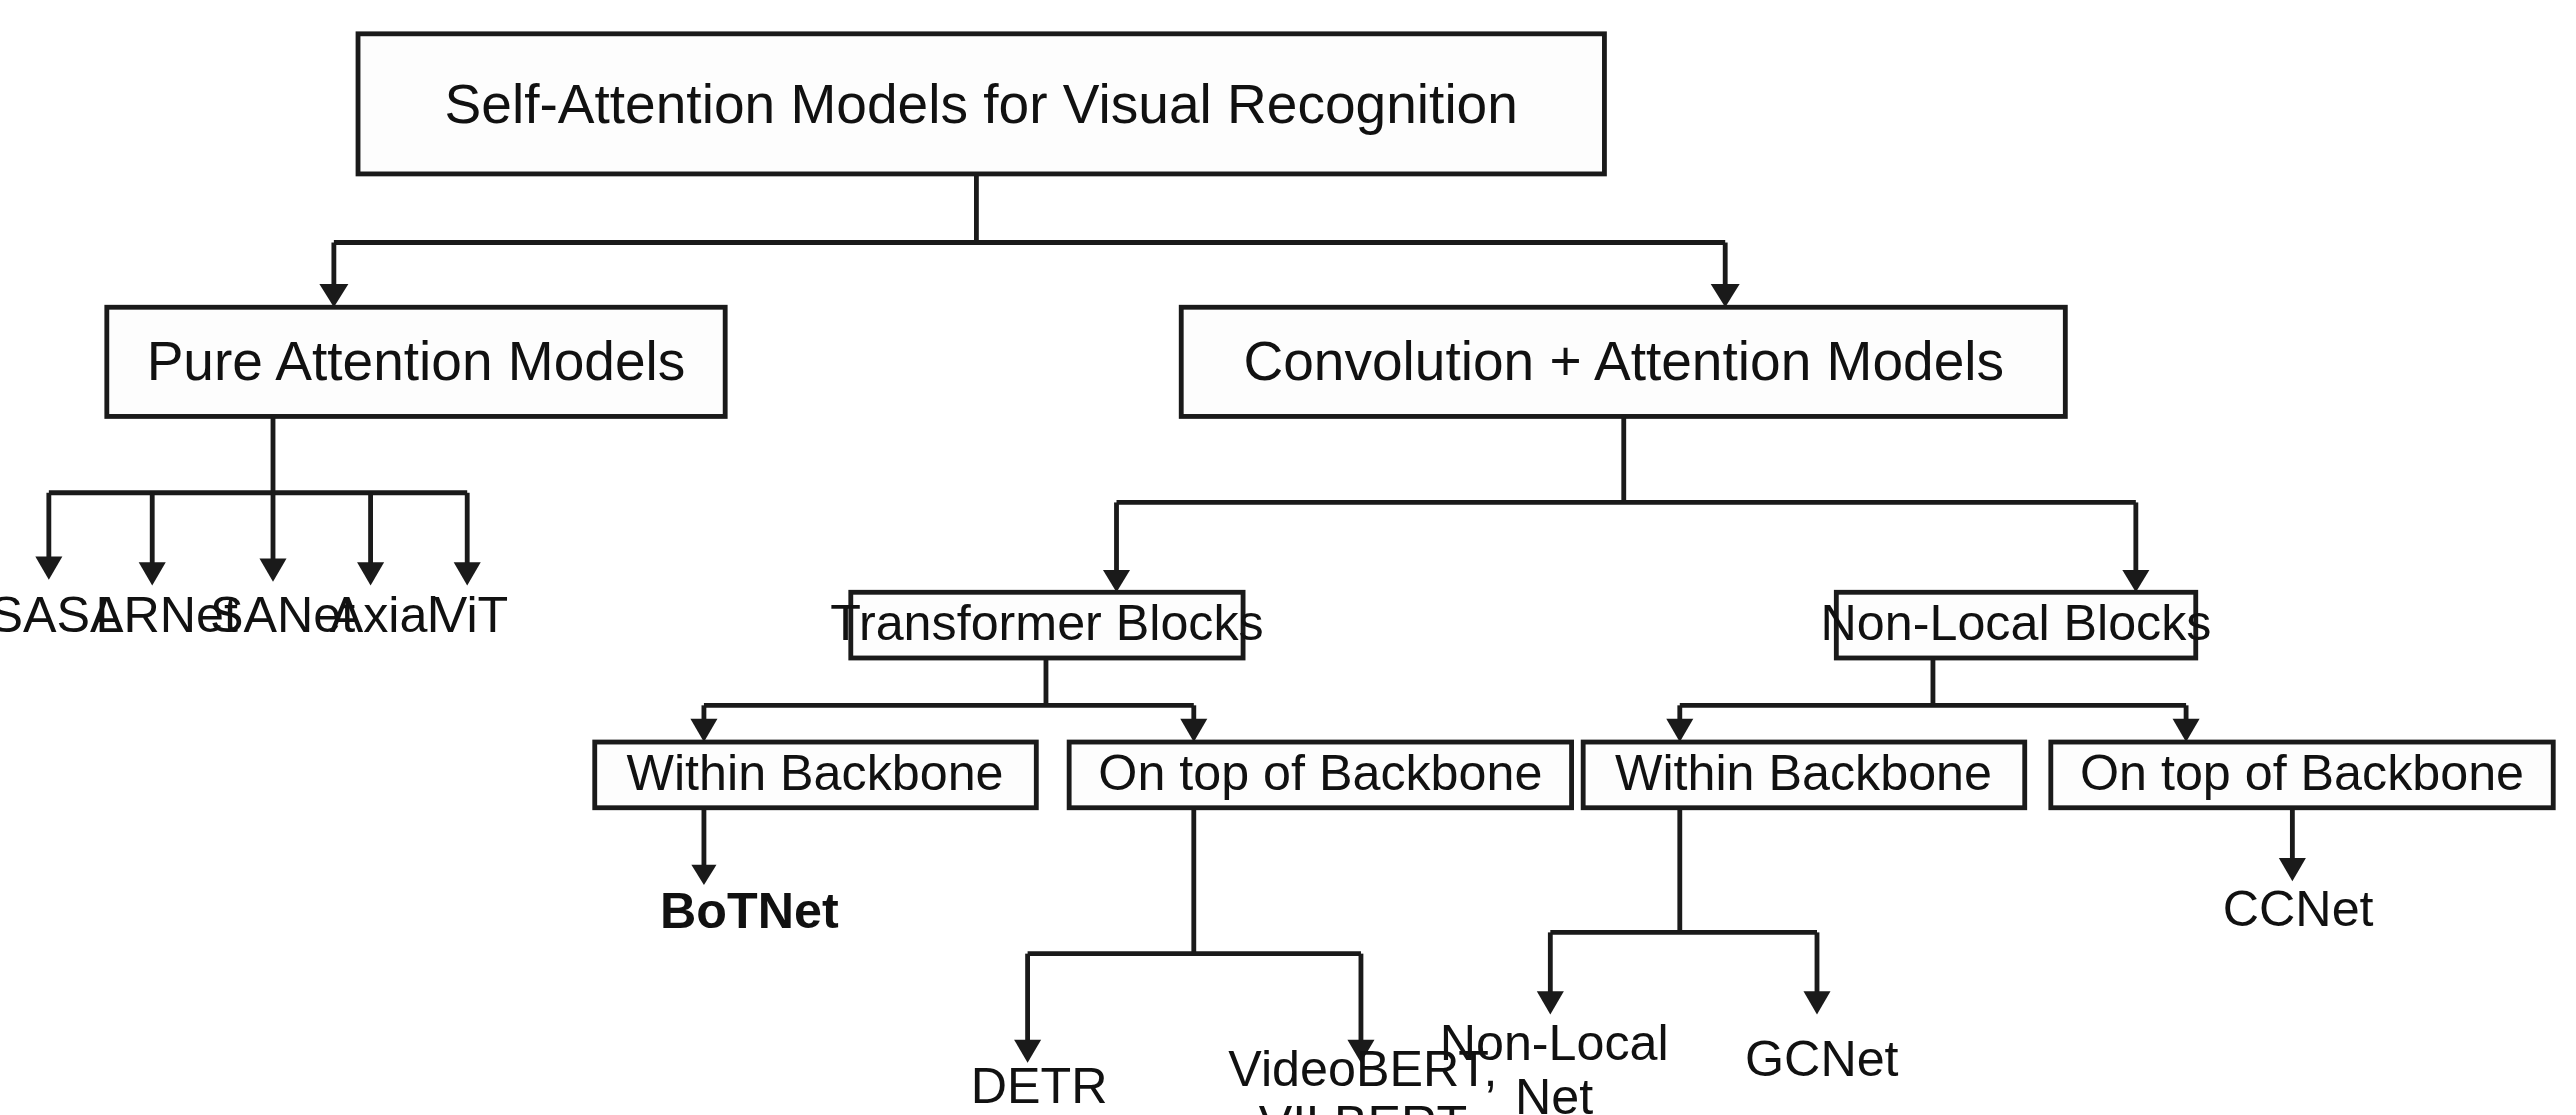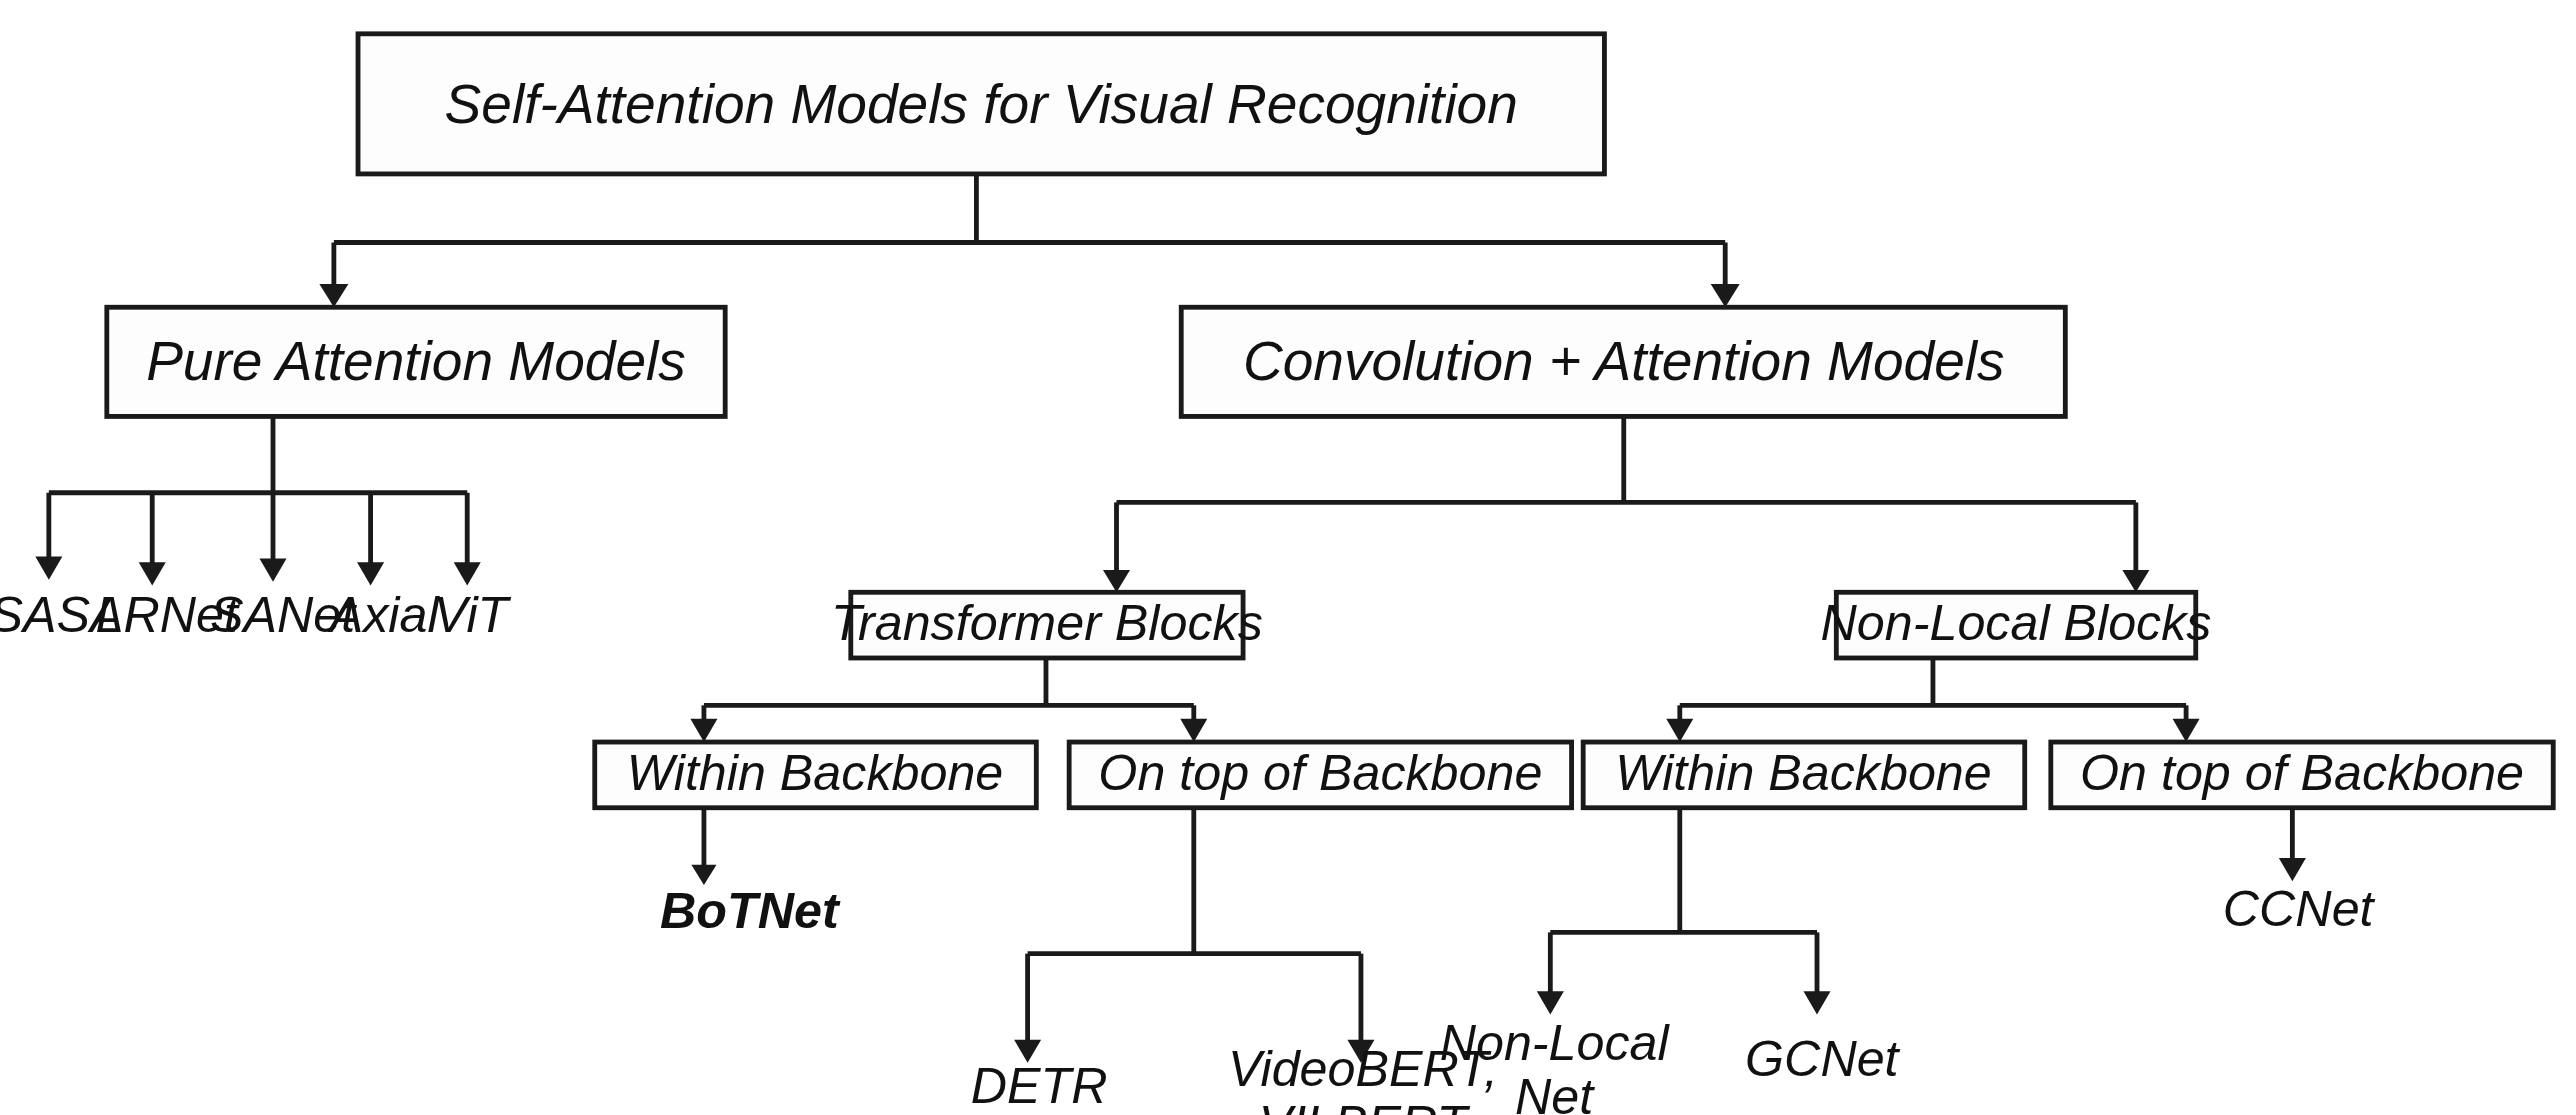--- a/index.html
+++ b/index.html
@@ -11,21 +11,20 @@
     width: 2576px;
     height: 1115px;
     font-family: "Liberation Sans", sans-serif;
     overflow: hidden;
   }
   #diagram-root {
     position: relative;
     width: 2576px;
     height: 1115px;
     background: #ffffff;
-    font-style: italic;
   }
   svg#tree {
     position: absolute;
     left: 0;
     top: 0;
     width: 2576px;
     height: 1115px;
   }
   .node-box {
     fill: #fdfdfd;

